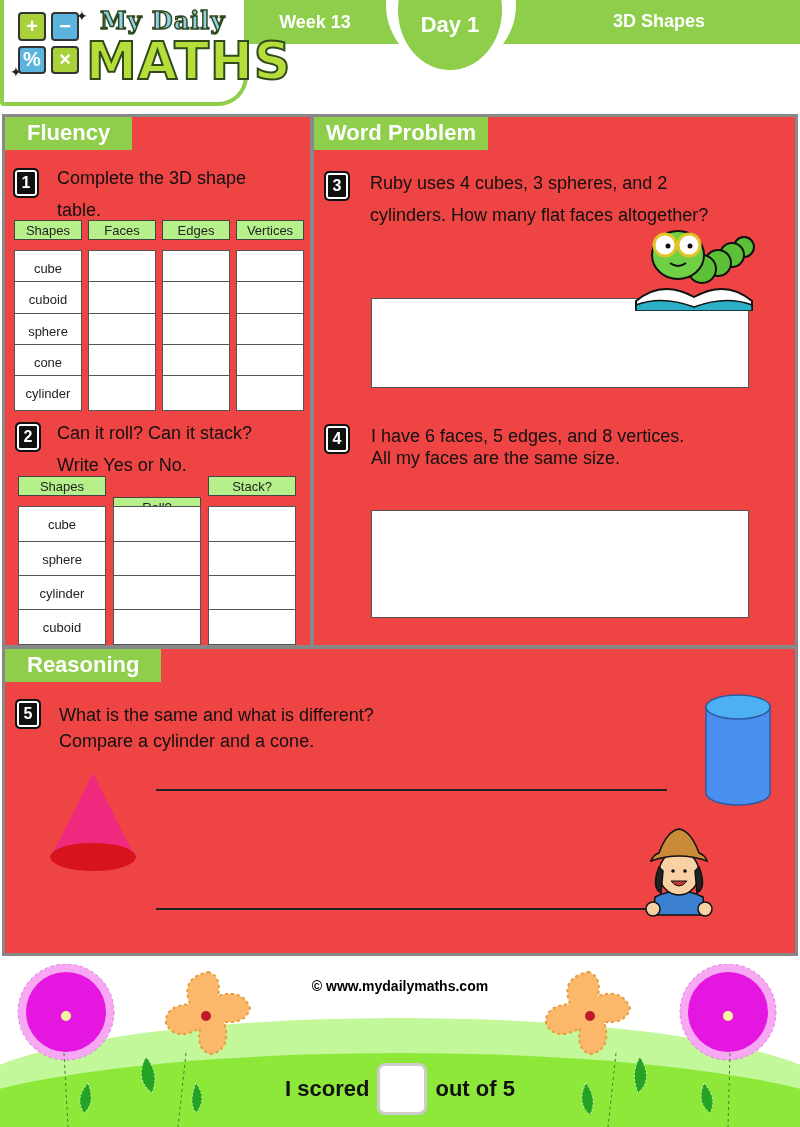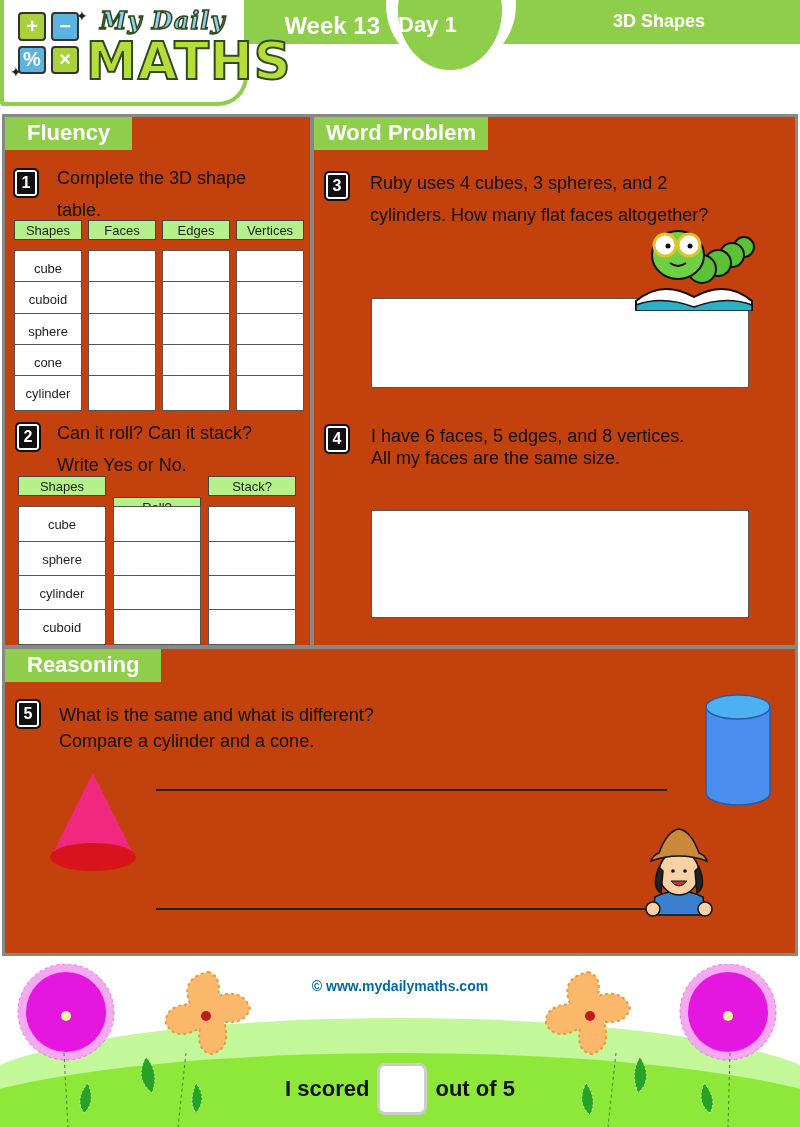--- a/index.html
+++ b/index.html
@@ -6,52 +6,52 @@
   html, body { width: 800px; height: 1127px; background: #ffffff; overflow: hidden; }
   body { position: relative; font-family: "Liberation Sans", "DejaVu Sans", sans-serif; color: #111; }
 
   
   .header-strip { position: absolute; top: 0; left: 240px; width: 560px; height: 44px; background: #8fce4a; }
   .logo-box { position: absolute; top: 0; left: 0; width: 248px; height: 106px; background: #fff; border: 4px solid #8fce4a; border-top: none; border-radius: 0 0 30px 4px; }
   .logo-icons { position: absolute; top: 12px; left: 14px; width: 62px; height: 62px; display: grid; grid-template-columns: 28px 28px; gap: 5px; }
   .logo-icons div { border: 2px solid #333; border-radius: 4px; display: flex; align-items: center; justify-content: center; font-weight: bold; font-size: 20px; color: #fff; }
   .lg-green { background: #a9d13a; }
   .lg-blue { background: #5ab4de; }
-  .logo-title-top { position: absolute; top: 6px; left: 96px; font-family: "DejaVu Serif", serif; font-weight: bold; font-size: 24px; color: #8fd0ee; -webkit-text-stroke: 1.5px #2f4a1c; letter-spacing: 1px; font-style: italic; }
+  .logo-title-top { position: absolute; top: 6px; left: 96px; font-family: "DejaVu Serif", serif; font-weight: bold; font-size: 24px; color: #8fd0ee; -webkit-text-stroke: 1.5px #2f4a1c; letter-spacing: 1px; }
   .logo-title-main { position: absolute; top: 32px; left: 82px; font-family: "DejaVu Sans", sans-serif; font-weight: bold; font-size: 51px; color: #b6dd3a; -webkit-text-stroke: 2px #2f4a1c; letter-spacing: 1px; }
   .sparkle { position: absolute; font-size: 14px; color: #222; }
 
-  .week-label { position: absolute; top: 12px; left: 250px; width: 130px; text-align: right; color: #fff; font-weight: bold; font-size: 24px; }
+  .week-label { position: absolute; top: 12px; left: 250px; width: 130px; text-align: center; color: #fff; font-weight: bold; font-size: 18px; }
   .day-circle-bg { position: absolute; top: -60px; left: 386px; width: 130px; height: 130px; border-radius: 50%; background: #fff; }
   .day-circle { position: absolute; top: -50px; left: 398px; width: 104px; height: 120px; border-radius: 50%; background: #8fce4a; }
-  .day-label { position: absolute; top: 12px; left: 398px; width: 104px; text-align: left; color: #fff; font-weight: bold; font-size: 22px; }
+  .day-label { position: absolute; top: 12px; left: 398px; width: 104px; text-align: center; color: #fff; font-weight: bold; font-size: 22px; }
   .topic-label { position: absolute; top: 11px; left: 518px; width: 282px; text-align: center; color: #fff; font-weight: bold; font-size: 18px; }
 
   
-  .panel { position: absolute; border: 3px solid #888; background: #c2410c; }
+  .panel { position: absolute; border: 3px solid #888; background: #ef4444; }
   .panel-fluency { top: 114px; left: 2px; width: 311px; height: 534px; }
   .panel-word { top: 114px; left: 311px; width: 487px; height: 534px; }
   .panel-reason { top: 646px; left: 2px; width: 796px; height: 310px; }
   .section-tab { position: absolute; top: 0; left: 0; background: #8fce4a; color: #fff; font-weight: bold; font-size: 22px; padding: 3px 22px 4px 22px; }
 
   .qnum { position: absolute; width: 26px; height: 30px; border-radius: 5px; background: #111; color: #fff; font-weight: bold; font-size: 16px; display: flex; align-items: center; justify-content: center; border: 2px solid #111; box-shadow: inset 0 0 0 2px #fff; }
   .qtext { position: absolute; font-size: 18px; line-height: 32px; color: #111; }
 
   .cell { position: absolute; border: 1.5px solid #555; background: #fff; font-size: 13px; display: flex; align-items: center; justify-content: center; color: #222; }
   .cell.head { background: #b6f08a; border-color: #444; height: 20px; }
   .cell.body { height: 36px; }
 
   .answer-box { position: absolute; border: 1.5px solid #555; background: #fff; }
   .write-line { position: absolute; height: 2px; background: #222; }
 
   
   .footer { position: absolute; top: 958px; left: 0; width: 800px; height: 169px; overflow: hidden; }
   .hill-back { position: absolute; top: 60px; left: -40px; width: 880px; height: 160px; border-radius: 50% 50% 0 0; background: #c2f79a; }
   .hill-front { position: absolute; top: 95px; left: -80px; width: 960px; height: 160px; border-radius: 50% 50% 0 0; background: #8ee83a; }
-  .copyright { position: absolute; top: 20px; left: 0; width: 800px; text-align: center; color: #0369a1; font-size: 14px; font-weight: bold; }
+  .copyright { position: absolute; top: 20px; left: 0; width: 800px; text-align: center; color: #000000; font-size: 14px; font-weight: bold; }
   .score-row { position: absolute; top: 105px; left: 0; width: 800px; display: flex; justify-content: center; align-items: center; gap: 8px; font-weight: bold; font-size: 22px; color: #111; }
   .score-box { width: 50px; height: 52px; background: #fff; border: 3px solid #ccc; border-radius: 8px; }
 </style>
 </head>
 <body>
 
 <div class="header-strip"></div>
 <div class="logo-box">
   <div class="logo-icons">
     <div class="lg-green">+</div>

